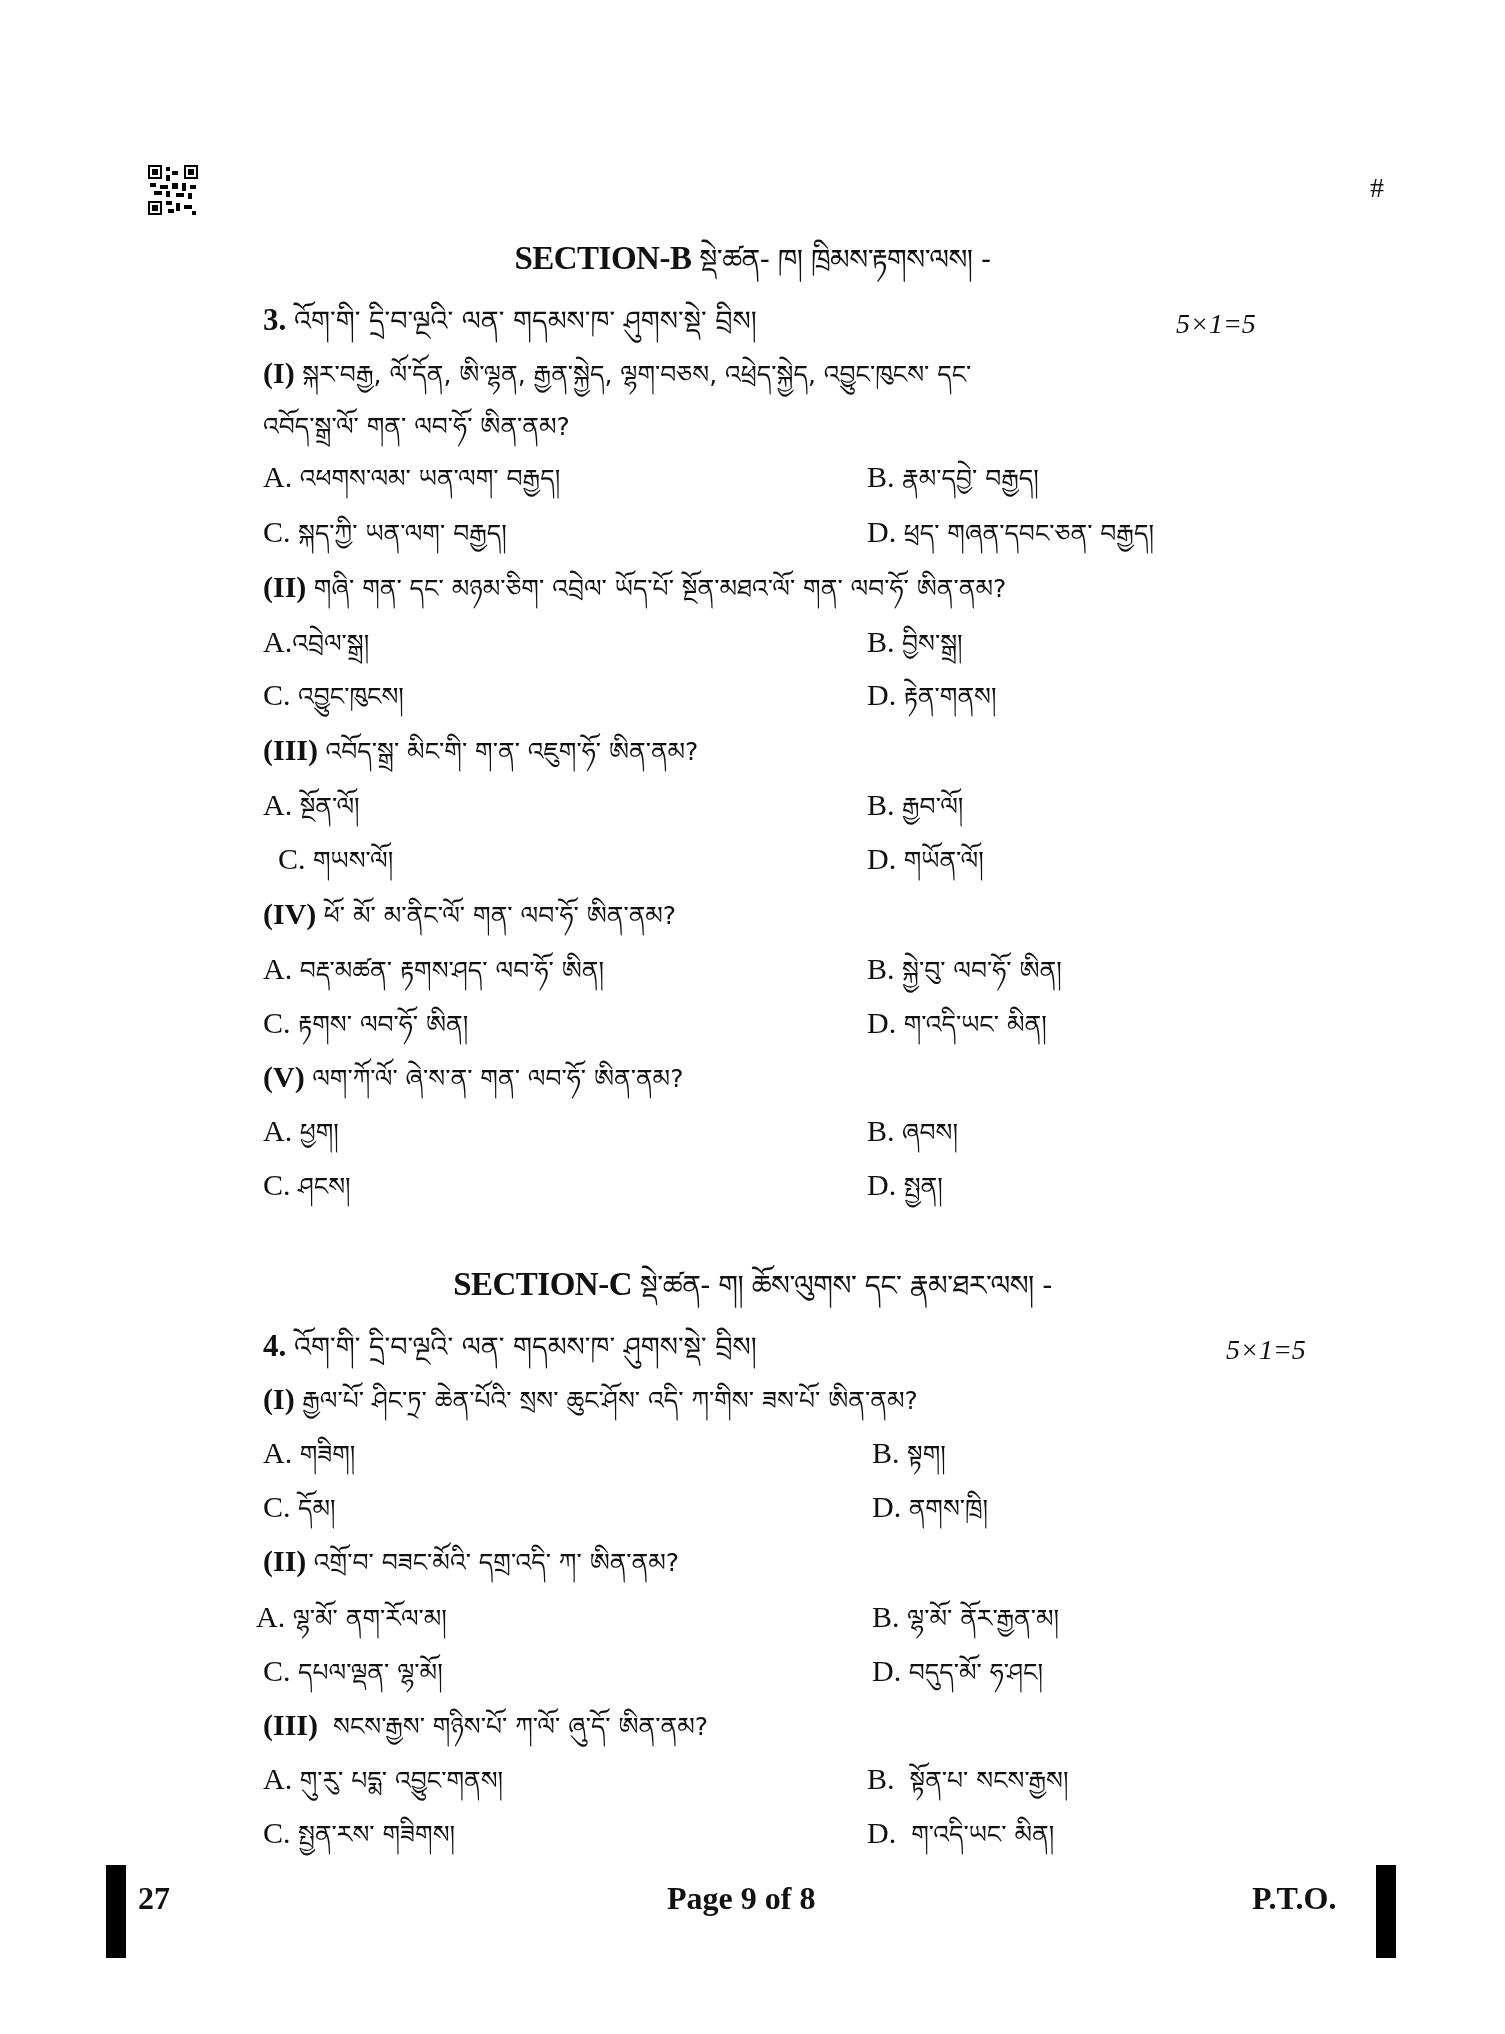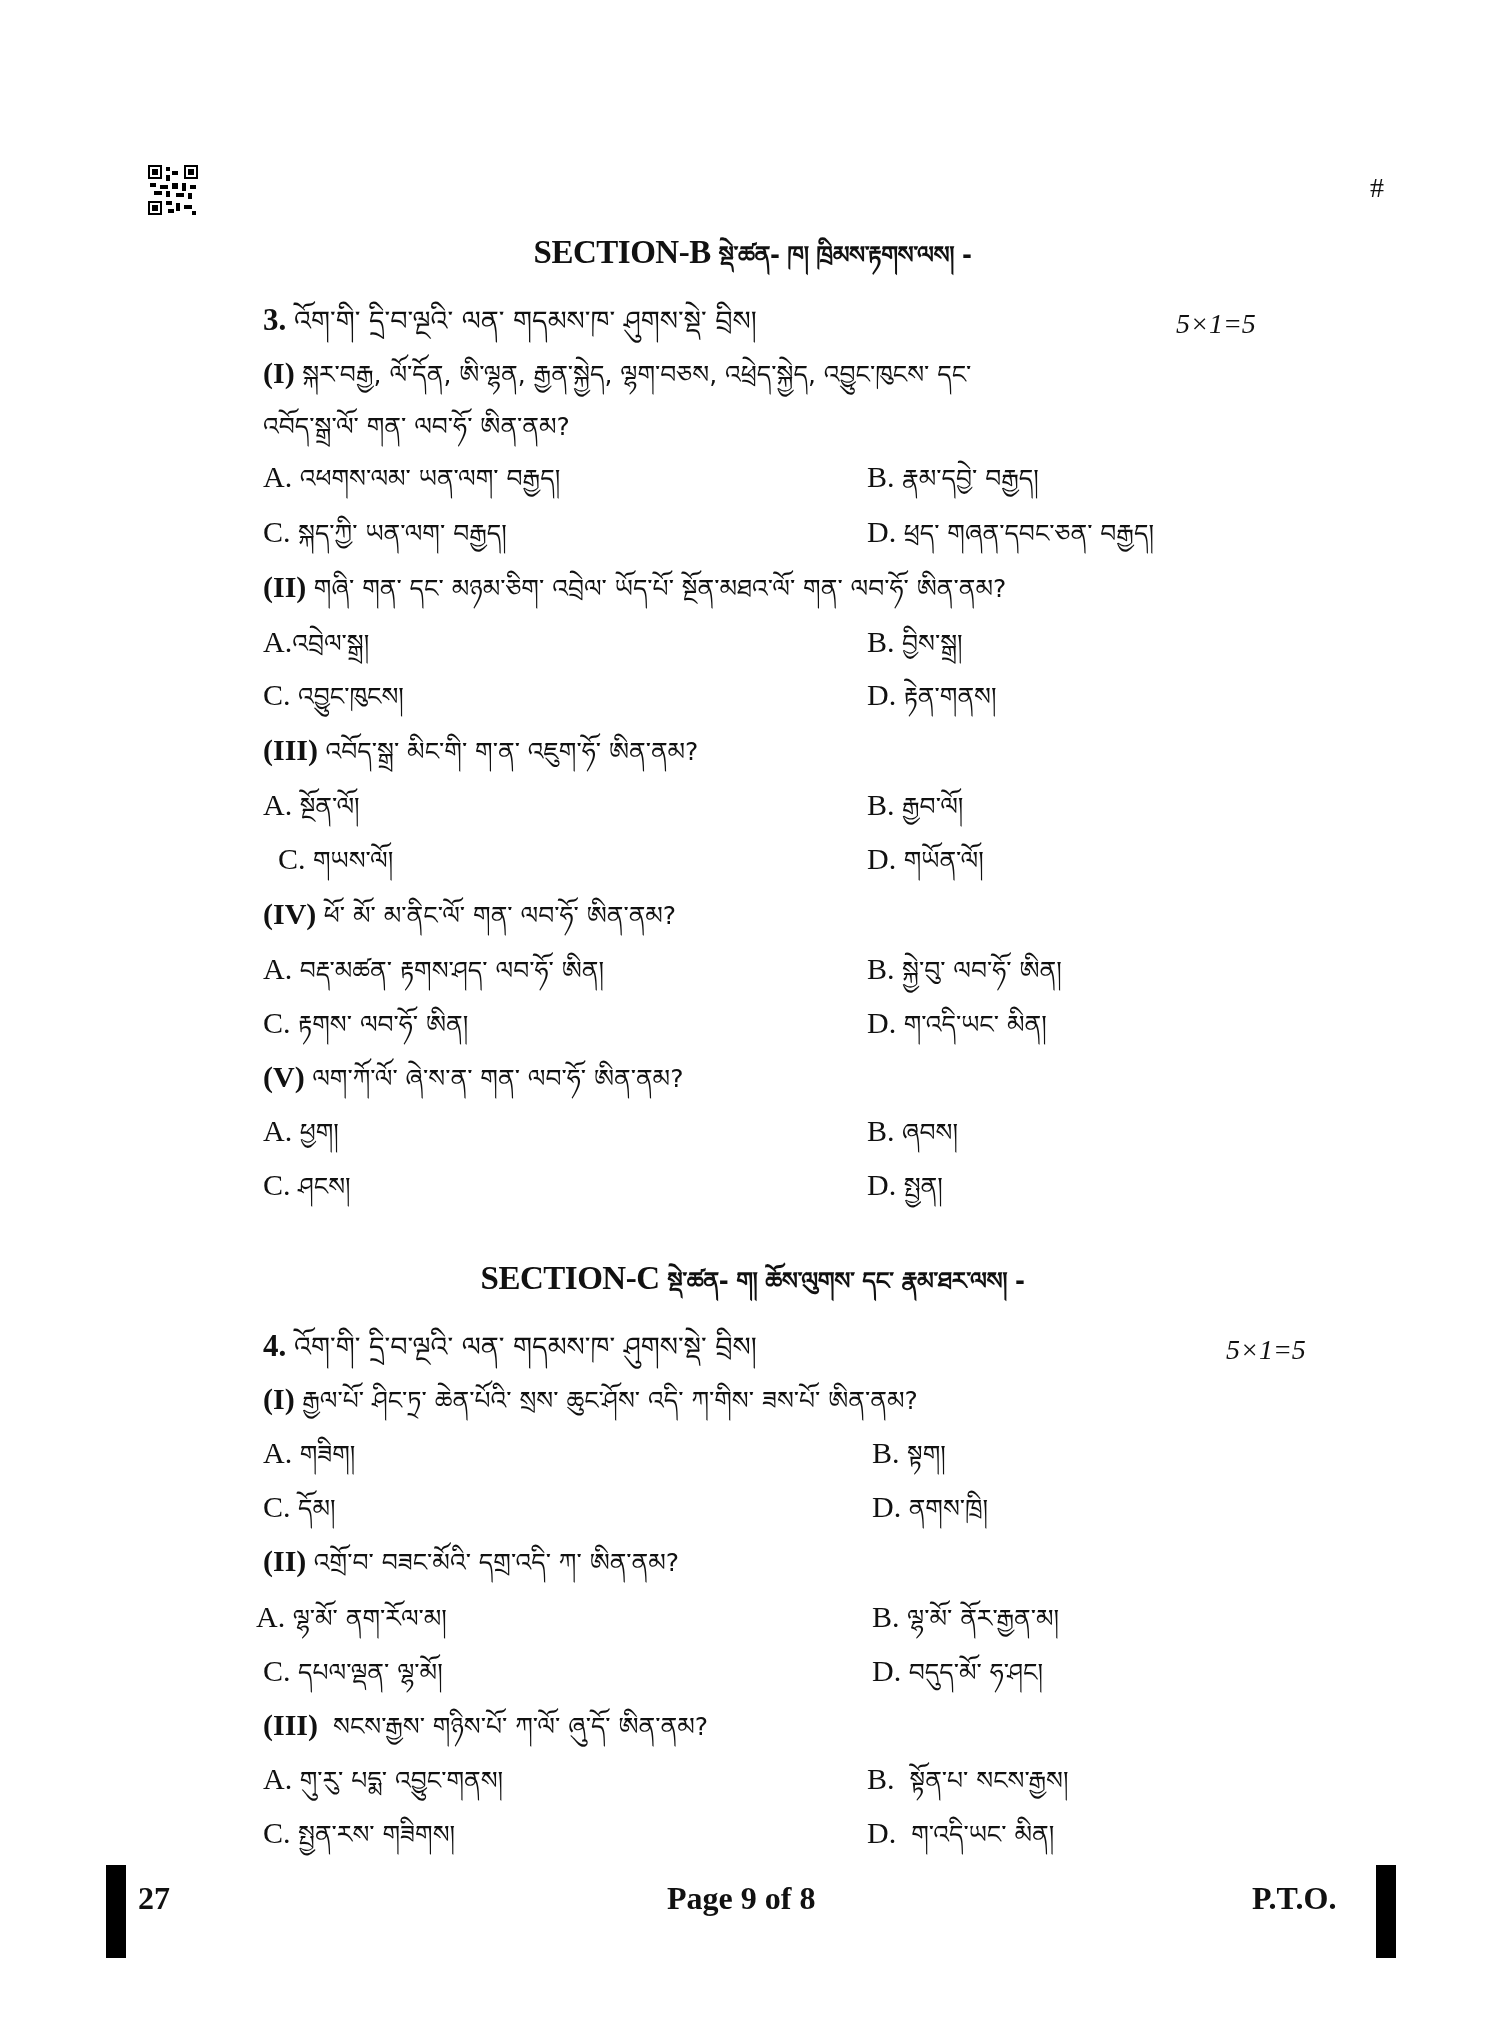--- a/index.html
+++ b/index.html
@@ -6,21 +6,21 @@
   body {
     width: 1505px; height: 2034px; position: relative; overflow: hidden;
     font-family: "Liberation Serif", "DejaVu Serif", serif; color: #111;
   }
   .qr { position: absolute; left: 148px; top: 165px; width: 50px; height: 50px; }
   .hash { position: absolute; left: 1370px; top: 172px; font-size: 28px; }
   .section-title {
     position: absolute; left: 0; width: 1505px; text-align: center;
     font-size: 33px; font-weight: bold; letter-spacing: -0.5px;
   }
-  .section-title .tib { font-weight: bold; font-family: "DejaVu Sans", sans-serif; font-size: 24px; }
+  .section-title .tib { font-weight: normal; font-family: "DejaVu Sans", sans-serif; font-size: 28px; }
   .q-head { position: absolute; left: 263px; font-size: 31px; font-weight: bold; }
   .q-head .tib { font-family: "DejaVu Sans", sans-serif; font-weight: normal; font-size: 27px; text-align: center; }
   .marks { position: absolute; font-size: 28px; font-style: italic; margin-top: 12px; }
   .line { position: absolute; left: 263px; font-size: 30px; white-space: nowrap; }
   .line .tib { font-family: "DejaVu Sans", sans-serif; font-size: 25px; }
   .num { font-weight: bold; }
   .opt { position: absolute; font-size: 30px; white-space: nowrap; }
   .opt .tib { font-family: "DejaVu Sans", sans-serif; font-size: 25px; }
   .bar { position: absolute; top: 1865px; width: 20px; height: 93px; background: #000; }
   .footer { position: absolute; top: 1880px; font-size: 32px; font-weight: bold; }

